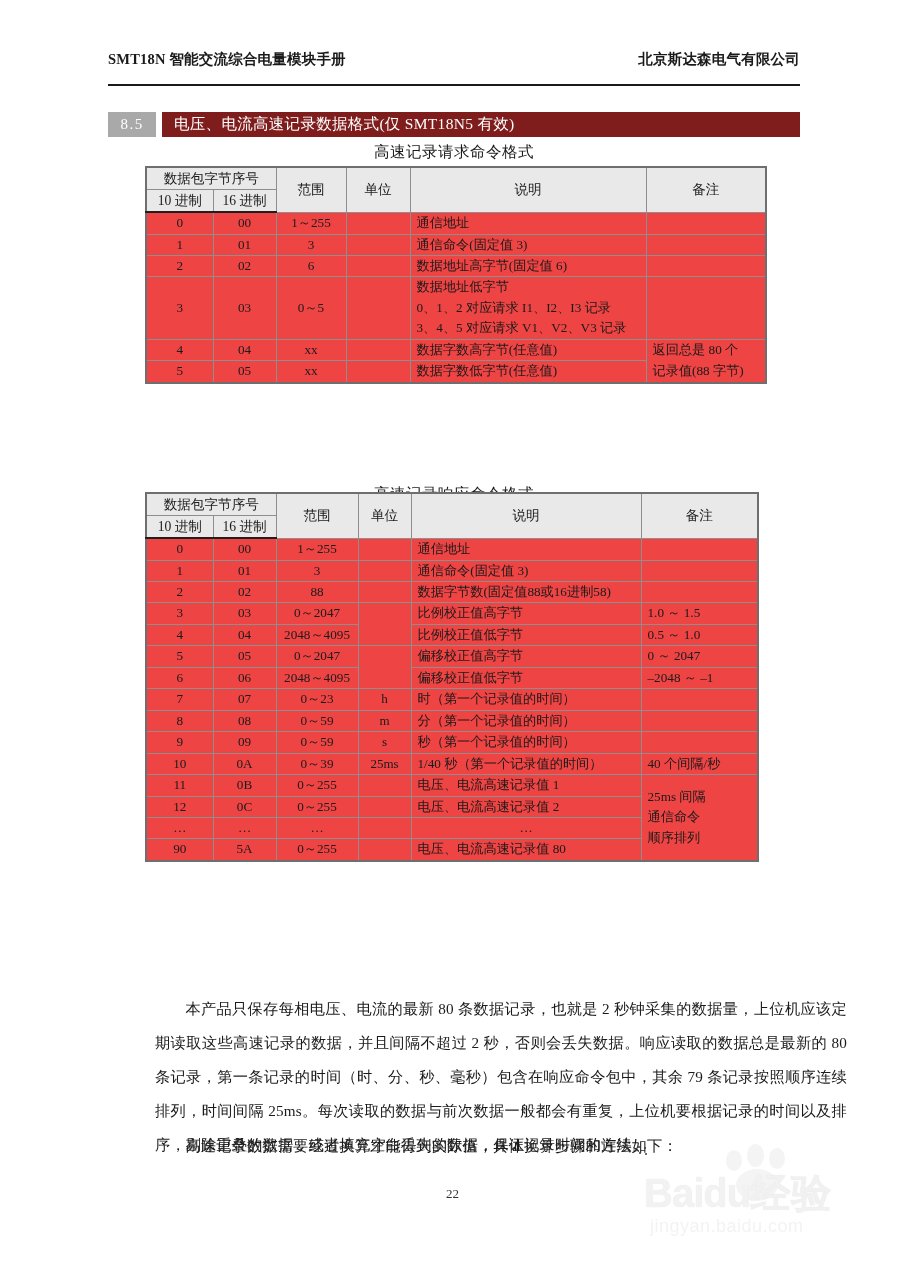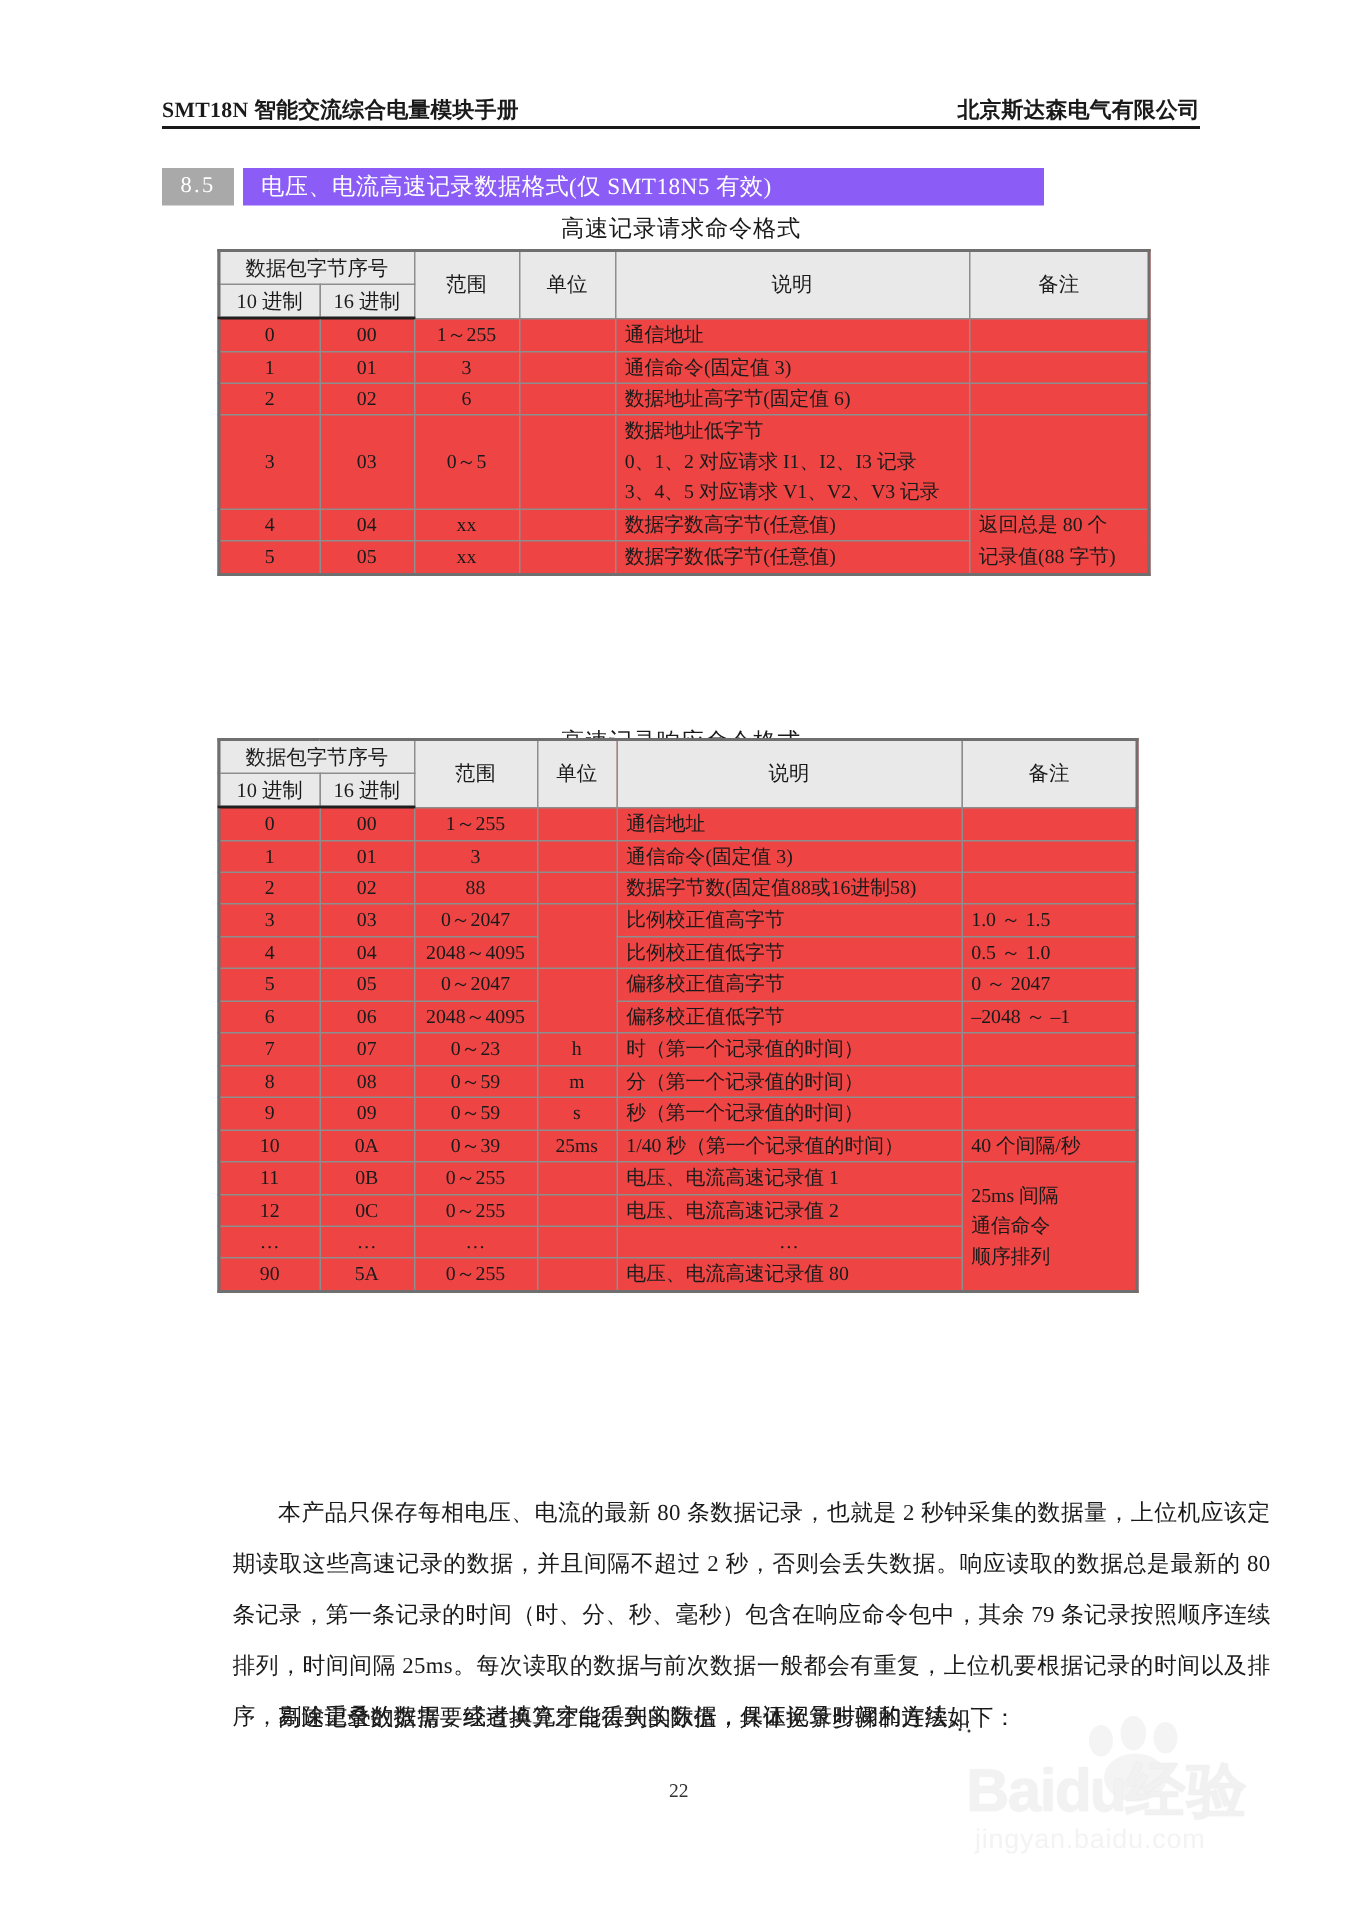--- a/index.html
+++ b/index.html
@@ -19,21 +19,21 @@
     position: absolute;
     inset: 0;
     width: 905px;
     height: 1280px;
   }
 
   
   .runhead {
     position: absolute;
     left: 108px;
-    top: 64px;
+    top: 50px;
     width: 692px;
     display: flex;
     justify-content: space-between;
     align-items: flex-end;
     font-size: 14.5px;
     letter-spacing: .2px;
   }
   .runhead .left { font-weight: 600; }
   .runhead .right { font-weight: 600; }
   .runhead-rule {
@@ -43,39 +43,39 @@
     width: 692px;
     height: 1.6px;
     background: #1a1a1a;
   }
 
   
   .section-bar {
     position: absolute;
     left: 108px;
     top: 112px;
-    width: 588px;
+    width: 692px;
     height: 25px;
     display: flex;
     align-items: stretch;
   }
   .section-num {
     width: 48px;
     background: #a9a9a9;
     color: #ffffff;
     display: flex;
     align-items: center;
     justify-content: center;
     font-size: 15px;
     letter-spacing: 1.5px;
   }
   .section-gap { width: 6px; background: #ffffff; }
   .section-title {
     flex: 1;
-    background: #8b5cf6;
+    background: #7f1d1d;
     color: #ffffff;
     display: flex;
     align-items: center;
     padding-left: 12px;
     font-size: 15.5px;
     letter-spacing: .3px;
   }
 
   
   .tbl-caption {

